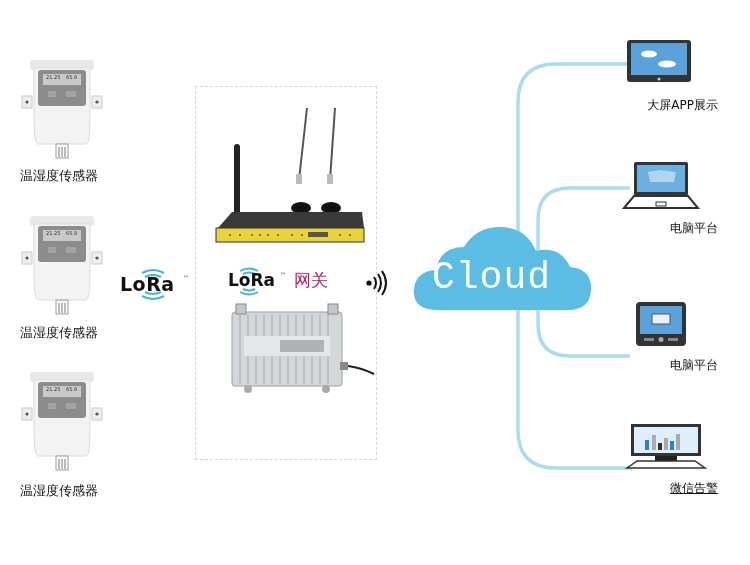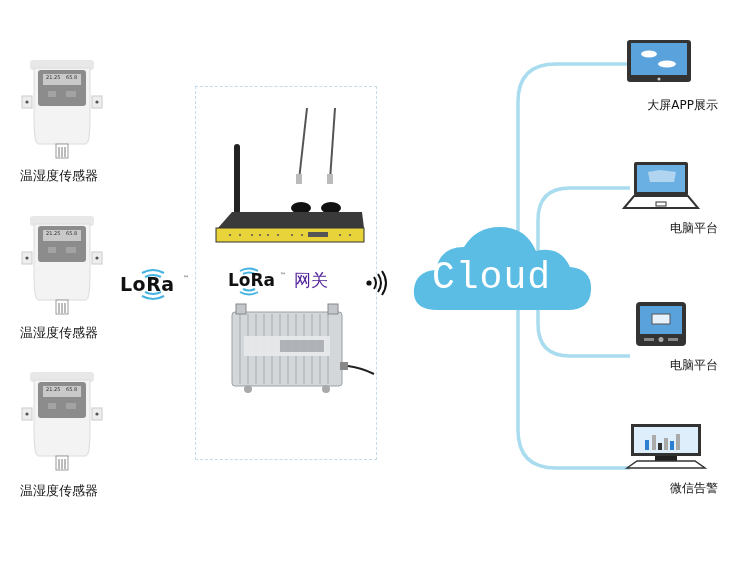--- a/index.html
+++ b/index.html
@@ -121,21 +121,21 @@
 
 <div class="abs" style="left:228px;top:266px;width:120px;height:30px;">
   <svg width="60" height="30">
     <path d="M12 5 Q21 0 30 5" fill="none" stroke="#45b3e0" stroke-width="2"></path>
     <path d="M15 8 Q21 5 27 8" fill="none" stroke="#45b3e0" stroke-width="2"></path>
     <path d="M15 23 Q21 26 27 23" fill="none" stroke="#45b3e0" stroke-width="2"></path>
     <path d="M12 26 Q21 31 30 26" fill="none" stroke="#45b3e0" stroke-width="2"></path>
   </svg>
   <span class="abs" style="left:0;top:4px;font-size:17px;font-weight:bold;color:#111;">LoRa</span>
   <span class="abs" style="left:52px;top:5px;font-size:6px;color:#111;">™</span>
-  <span class="abs" style="left:66px;top:3px;font-size:17px;color:#4c1d95;text-align:right;">网关</span>
+  <span class="abs" style="left:66px;top:3px;font-size:17px;color:#be185d;text-align:right;">网关</span>
 </div>
 
 <svg style="left:222px;top:300px;" width="160" height="100">
   <rect x="10" y="12" width="110" height="74" rx="3" fill="#d4d7da" stroke="#9aa0a6"></rect>
   <g stroke="#b3b8bd" stroke-width="1.5">
     <line x1="18" y1="14" x2="18" y2="84"></line>
       <line x1="26" y1="14" x2="26" y2="84"></line>
     <line x1="34" y1="14" x2="34" y2="84"></line>
       <line x1="42" y1="14" x2="42" y2="84"></line>
     <line x1="50" y1="14" x2="50" y2="84"></line>
@@ -207,13 +207,13 @@
   <rect x="9" y="5" width="64" height="26" fill="#dfeefb"></rect>
   <rect x="20" y="18" width="4" height="10" fill="#2f7fd1"></rect>
   <rect x="27" y="13" width="4" height="15" fill="#aaa"></rect>
   <rect x="33" y="21" width="4" height="7" fill="#333"></rect>
   <rect x="39" y="16" width="4" height="12" fill="#aaa"></rect>
   <rect x="45" y="19" width="4" height="9" fill="#2f7fd1"></rect>
   <rect x="51" y="12" width="4" height="16" fill="#aaa"></rect>
   <rect x="30" y="34" width="22" height="5" fill="#222"></rect>
   <path d="M2 46 L12 39 H70 L80 46 Z" fill="#fff" stroke="#333" stroke-width="1.5"></path>
 </svg>
-<div class="rlabel" style="left:598px;top:480px;">微信告警</div>
+<div class="rlabel" style="left:598px;top:480px;text-decoration:underline;">微信告警</div>
 
 </body></html>

